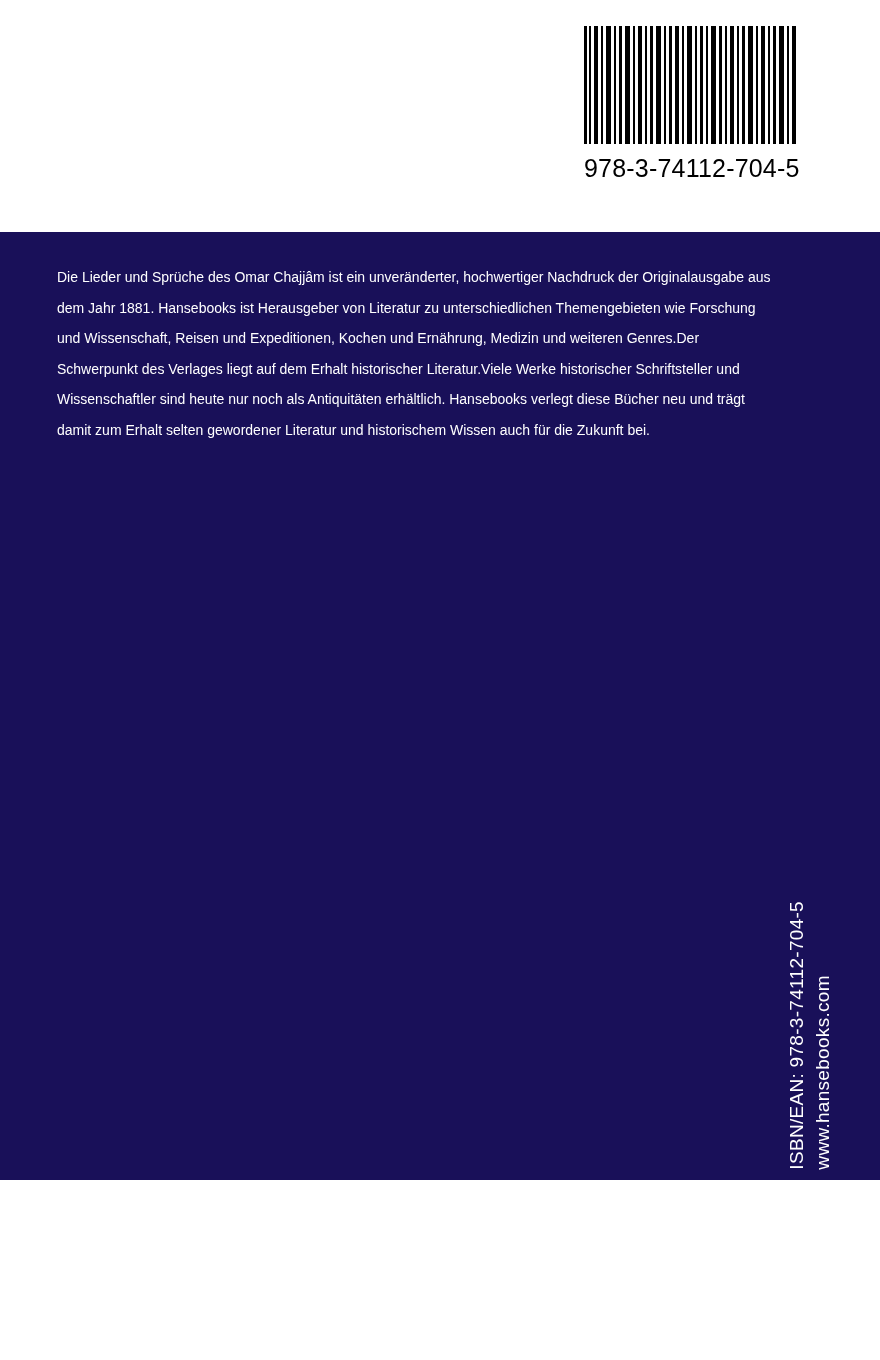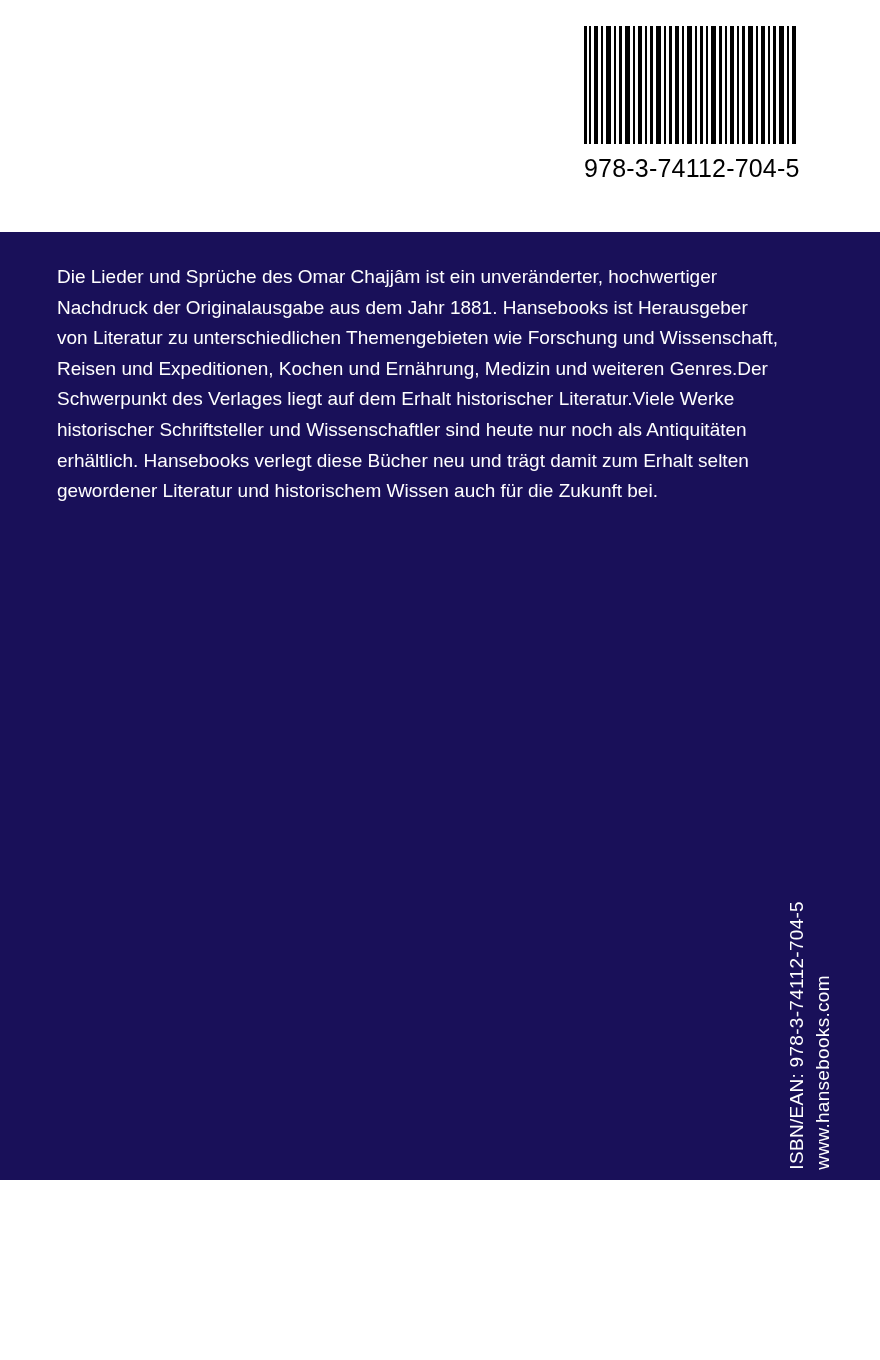--- a/index.html
+++ b/index.html
@@ -57,21 +57,21 @@
     width: 880px;
     height: 1000px;
     background: #191059;
   }
   .blurb {
     position: absolute;
     left: 57px;
     top: 30px;
     width: 722px;
     color: #ffffff;
-    font-size: 19px;
+    font-size: 14px;
     line-height: 30.6px;
     font-family: "Liberation Sans", sans-serif;
     text-align: left;
   }
   
   .vertical-text {
     position: absolute;
     right: 44px;
     bottom: 62px;
     writing-mode: vertical-rl;

